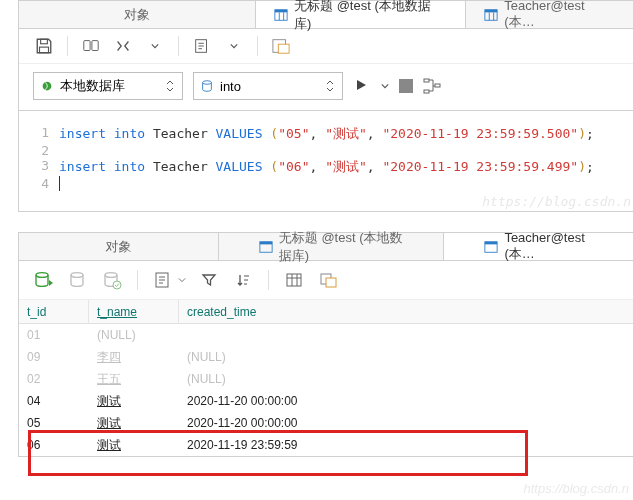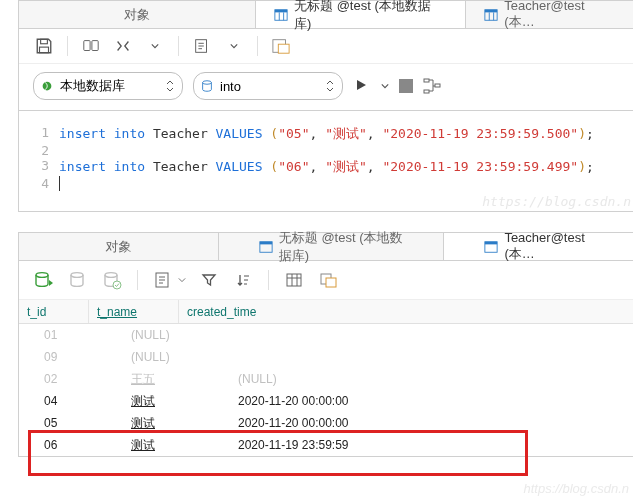--- a/index.html
+++ b/index.html
@@ -6,21 +6,21 @@
   body { font-family: -apple-system, "Helvetica Neue", Arial, sans-serif; font-size: 13px; background: #fff; width: 633px; height: 500px; overflow: hidden; position: relative; }
   .panel { border: 1px solid #d0d0d0; }
   .tabs { display: flex; background: #f6f6f6; border-bottom: 1px solid #d0d0d0; height: 28px; }
   .tab { display: flex; align-items: center; gap: 6px; padding: 0 18px; border-right: 1px solid #d0d0d0; color: #666; cursor: pointer; }
   .tab.active { background: #fff; color: #333; }
   .tab-ico { width: 14px; height: 14px; display: inline-flex; align-items: center; justify-content: center; }
   .toolbar { display: flex; align-items: center; gap: 10px; padding: 6px 14px; border-bottom: 1px solid #eee; }
   .tbtn { width: 22px; height: 22px; display: inline-flex; align-items: center; justify-content: center; color: #666; cursor: pointer; border-radius: 3px; }
   .tsep { width: 1px; height: 20px; background: #e0e0e0; margin: 0 2px; }
   .selectors { display: flex; align-items: center; gap: 10px; padding: 8px 14px 10px 14px; }
-  .combo { display: flex; align-items: center; gap: 6px; border: 1px solid #bfbfbf; border-radius: 12px; padding: 13px 6px; height: 26px; background: #fff; min-width: 150px; }
+  .combo { display: flex; align-items: center; gap: 6px; border: 1px solid #bfbfbf; border-radius: 0; padding: 13px 6px; height: 26px; background: #fff; min-width: 150px; }
   .combo .arrow { margin-left: auto; width: 10px; color: #555; }
   .combo .leafico { color: #3a9e3a; }
   .combo .dbico { color: #2b7cc7; }
   .runbtn { width: 18px; height: 18px; color: #444; }
   .stopbtn { width: 14px; height: 14px; background: #888; }
   .editor { font-family: ui-monospace, Menlo, Consolas, monospace; font-size: 13px; padding: 10px 0 20px 0; position: relative; color: #333; }
   .erow { display: flex; }
   .lno { width: 40px; text-align: right; padding-right: 10px; color: #b0b0b0; user-select: none; }
   .code { white-space: pre; }
   .kw { color: #1d6fd8; }
@@ -32,21 +32,21 @@
   .tabs2 .tab { padding: 0 40px; font-size: 13px; }
   .tbar2 { display: flex; align-items: center; gap: 12px; padding: 8px 14px; border-bottom: 1px solid #eee; }
   .table { width: 100%; }
   .thead { display: flex; background: #f9f9f9; border-bottom: 1px solid #e0e0e0; height: 24px; align-items: center; }
   .th { padding: 0 8px; color: #0f766e; font-size: 12px; border-right: 1px solid #e5e5e5; height: 100%; display: flex; align-items: center; }
   .c-id { width: 70px; }
   .c-name { width: 90px; text-decoration: underline; }
   .c-time { flex: 1; }
   .row { display: flex; height: 22px; align-items: center; color: #222; }
   .row.dim { color: #c0c0c0; }
-  .cell { padding: 0 8px; font-size: 12px; margin-left: 17px; }
+  .cell { padding: 0 8px; font-size: 12px; }
   .highlight-box { position: absolute; border: 3px solid #d22; pointer-events: none; }
   svg { display: block; }
 </style>
 </head>
 <body>
 
 <div class="panel" style="margin-left:18px;width:620px;">
   <div class="tabs">
     <div class="tab" style="width:238px;justify-content:center;">
       <span>对象</span>
@@ -294,20 +294,21 @@
       <div class="th c-name">t_name</div>
       <div class="th c-time">created_time</div>
     </div>
     <div id="tbody">
         <div class="row dim">
           <div class="cell c-id">01</div>
           <div class="cell c-time" style="color: rgb(192, 192, 192);">(NULL)</div>
         </div>
         <div class="row dim">
           <div class="cell c-id">09</div>
+          <div class="cell c-name">李四</div>
           <div class="cell c-time" style="color: rgb(192, 192, 192);">(NULL)</div>
         </div>
         <div class="row dim">
           <div class="cell c-id">02</div>
           <div class="cell c-name">王五</div>
           <div class="cell c-time" style="color: rgb(192, 192, 192);">(NULL)</div>
         </div>
         <div class="row">
           <div class="cell c-id">04</div>
           <div class="cell c-name">测试</div>

